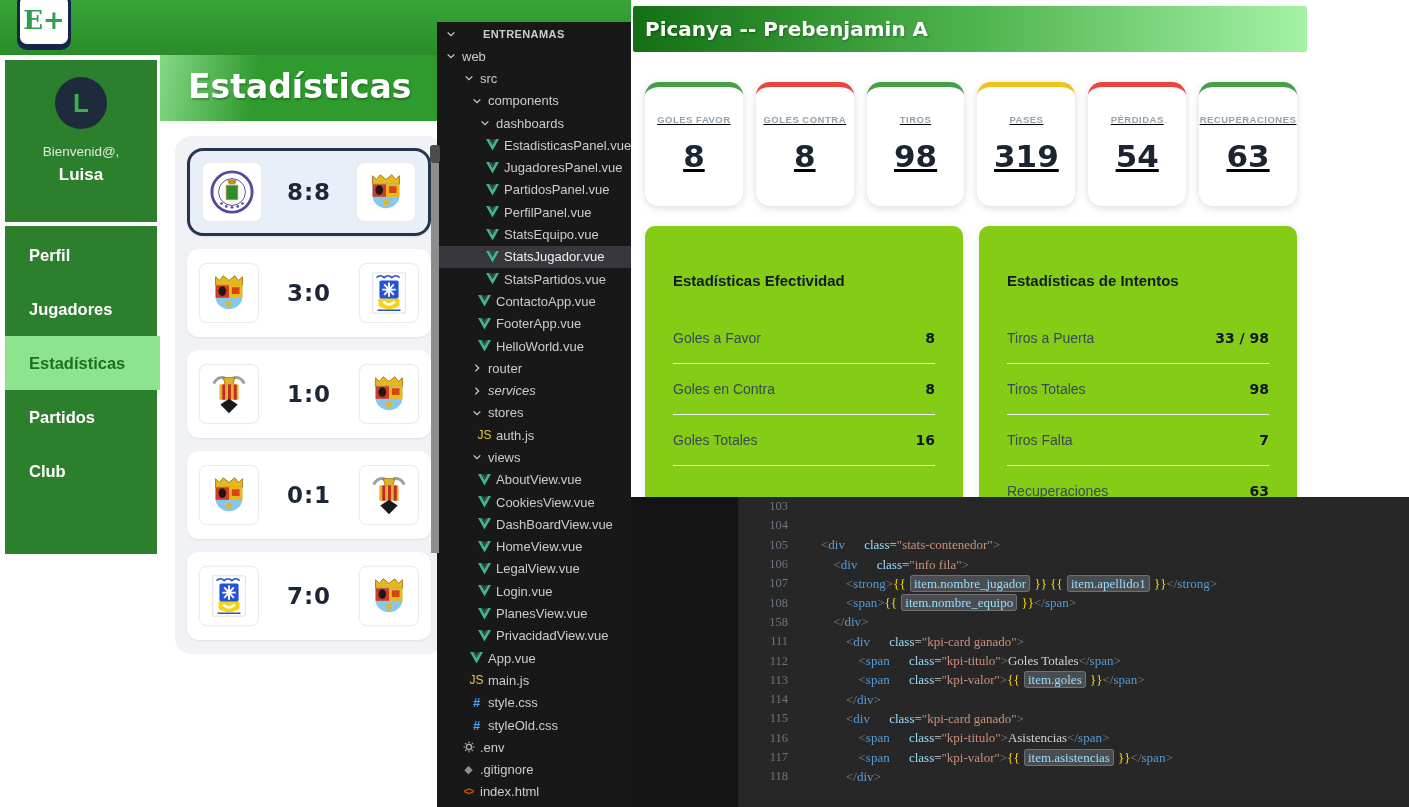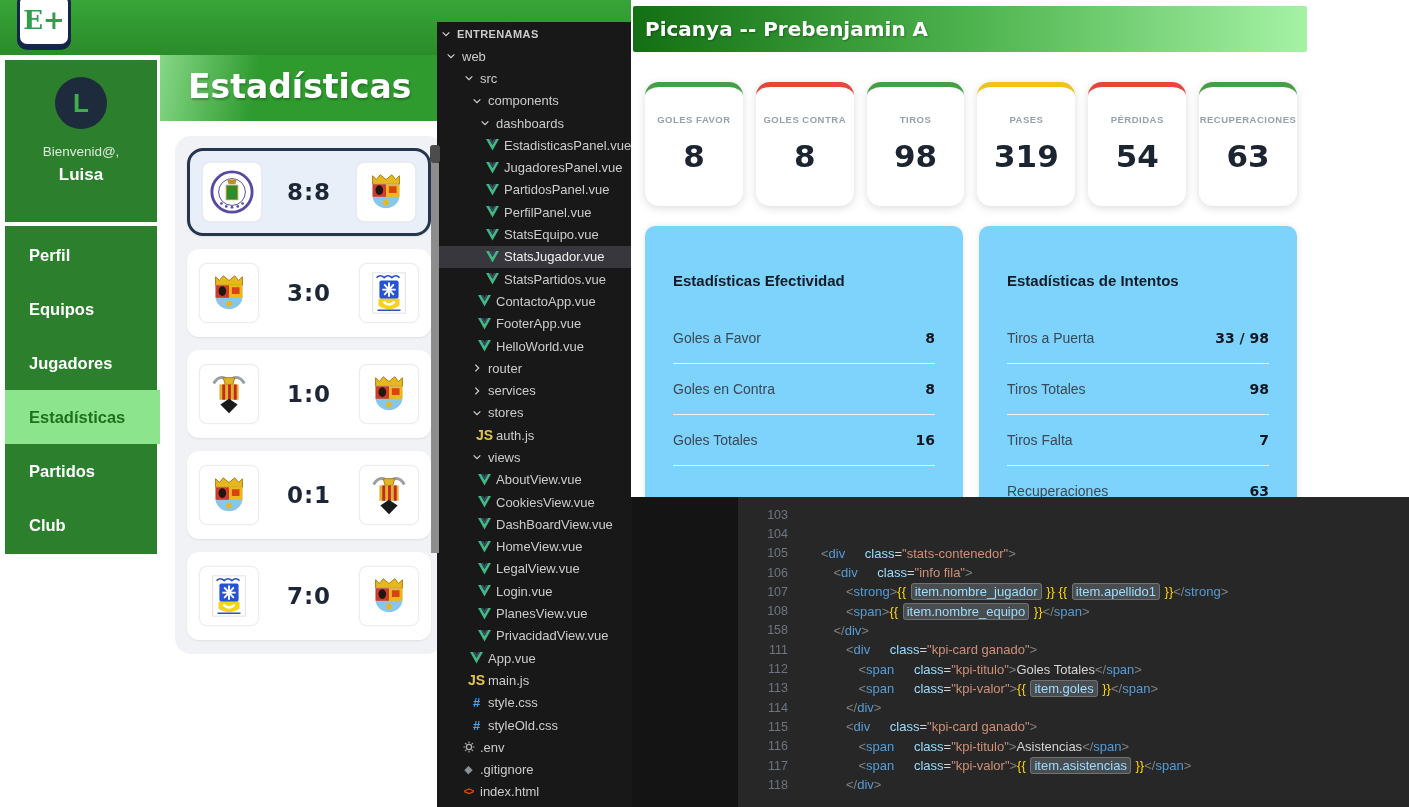--- a/index.html
+++ b/index.html
@@ -41,56 +41,56 @@
          display:flex;align-items:center;justify-content:center;box-shadow:0 0 2px rgba(0,0,0,.06);}
   .score{font-family:"DejaVu Sans",sans-serif;font-weight:bold;font-size:23px;color:#1d2636;
          letter-spacing:1px;}
   .scroll-cap{position:absolute;left:430px;top:145px;width:10px;height:18px;background:#4c4c4c;
               border-radius:3px;z-index:6;}
   .page-scrollbar{position:absolute;left:431px;top:163px;width:8px;height:390px;background:#8d8d8d;z-index:6;}
 
   
   .explorer{position:absolute;left:437px;top:22px;width:195px;height:785px;background:#181818;
             z-index:5;color:#cccccc;overflow:hidden;}
-  .exp-root{display:flex;align-items:center;height:23px;
-            font-size:11px;font-weight:bold;letter-spacing:.4px;color:#cccccc;}
+  .exp-root{display:flex;align-items:center;height:23px;padding-left:5px;
+            font-size:11px;font-weight:bold;letter-spacing:.4px;color:#cccccc;gap:21px;}
   .tree-row{display:flex;align-items:center;height:22.3px;font-size:13px;color:#cccccc;
             white-space:nowrap;cursor:pointer;box-sizing:border-box;}
   .tree-row.selected{background:#37373d;color:#f0f0f0;}
   .tree-icon{width:17px;display:inline-flex;justify-content:center;align-items:center;flex:none;}
   .tree-label{margin-left:3px;}
-  .ti-js{color:#e3c64b;font-size:14px;font-weight:bold;}
+  .ti-js{color:#e3c64b;font-size:12px;font-weight:normal;}
   .ti-css{color:#42a5f5;font-size:13px;font-weight:bold;}
   .ti-git{color:#8a8f94;font-size:11px;}
   .ti-html{color:#e65100;font-size:10px;font-weight:bold;letter-spacing:-1px;}
 
   
   .page{position:absolute;left:631px;top:0;width:680px;height:497px;background:#fff;z-index:7;overflow:hidden;}
   .page-header{margin:6px 4px 0 2px;height:46px;border-radius:2px;
                background:linear-gradient(90deg,#136f13 0%,#4db34d 50%,#a5f2a5 100%);}
   .page-header span{display:inline-block;padding-left:12px;line-height:46px;
                font-family:"DejaVu Sans",sans-serif;font-size:20px;font-weight:bold;color:#fff;
                text-shadow:1px 1px 2px rgba(0,0,0,.3);}
-  .cards-row{margin:30px 14px 0;display:flex;gap:13px;height:124px;}
+  .cards-row{margin:30px 14px 0;display:flex;gap:13px;height:124px;text-decoration:underline;}
   .stat-card{flex:1;background:#fff;border-radius:14px;box-shadow:0 2px 8px rgba(0,0,0,.14);
              border-top:5px solid #4caf50;text-align:center;box-sizing:border-box;}
   .stat-label{margin-top:27px;font-size:9.5px;font-weight:bold;color:#94a1ab;letter-spacing:.5px;}
   .stat-value{margin-top:13px;font-family:"DejaVu Sans",sans-serif;font-size:31px;font-weight:bold;color:#1b2430;}
   .tables-row{margin:20px 14px 0;display:flex;gap:16px;align-items:flex-start;}
-  .table-card{flex:1;background:#7dd3fc;border-radius:10px;box-shadow:0 0 6px rgba(0,0,0,.09);
+  .table-card{flex:1;background:#84cc16;border-radius:10px;box-shadow:0 0 6px rgba(0,0,0,.09);
               padding:26px 28px;min-height:310px;}
   .table-title{font-size:15px;font-weight:bold;color:#121c26;margin:20px 0 24px;}
   .trow{display:flex;justify-content:space-between;align-items:center;padding:17px 0;
         border-bottom:1px solid #eef1f3;font-size:14px;color:#3a4954;}
   .trow .tval{font-family:"DejaVu Sans",sans-serif;font-weight:bold;color:#0e1620;font-size:14px;}
 
   
   .editor{position:absolute;left:632px;top:497px;width:777px;height:310px;background:#141414;z-index:5;}
   .code-panel{position:absolute;left:106px;top:0;right:0;bottom:0;background:#272727;
-              font-family:Liberation Sans, sans-serif;padding-top:8px;overflow:hidden;}
+              font-family:Liberation Serif, serif;padding-top:0;overflow:hidden;}
   .cl{display:flex;height:19.3px;align-items:center;}
   .ln{width:50px;text-align:right;padding-right:16px;color:#6d7680;font-size:12.5px;flex:none;}
   .lc{white-space:pre;font-size:13px;}
   .t-pb{color:#808080;}.t-tag{color:#569cd6;}.t-attr{color:#9cdcfe;margin-left:16px;}.t-eq{color:#d4d4d4;}
   .t-str{color:#ce9178;}.t-br{color:#ffd700;}.t-txt{color:#d4d4d4;}.t-sp{color:#d4d4d4;}
   .t-var{color:#9cdcfe;background:#4a4d50;border:1px solid #6e7275;border-radius:3px;padding:0 3px;margin:0 1px;}
 </style>
 </head>
 <body>
 
@@ -101,21 +101,20 @@
   </div>
 
   <div class="side-user">
     <div class="avatar">L</div>
     <div class="welcome">Bienvenid@,</div>
     <div class="username">Luisa</div>
   </div>
 
   <div class="side-menu">
       <div class="menu-item">Perfil</div>
-      <div class="menu-item">Equipos</div>
       <div class="menu-item">Jugadores</div>
       <div class="menu-item active">Estadísticas</div>
       <div class="menu-item">Partidos</div>
       <div class="menu-item">Club</div>
     </div>
 
   <div class="stats-header">
     <span>Estadísticas</span>
   </div>
   <div class="stats-body"></div>
@@ -384,21 +383,21 @@
           <span class="tree-label">HelloWorld.vue</span>
         </div>
         <div class="tree-row" style="padding-left: 31px;">
           <span class="tree-icon">
             <svg width="10" height="10" viewBox="0 0 12 12">
               <polyline points="4,2 8,6 4,10" fill="none" stroke="#cfcfcf" stroke-width="1.5"></polyline>
             </svg>
           </span>
           <span class="tree-label">router</span>
         </div>
-        <div class="tree-row" style="padding-left: 31px;">
+        <div class="tree-row" style="padding-left: 31px; font-style: italic;">
           <span class="tree-icon">
             <svg width="10" height="10" viewBox="0 0 12 12">
               <polyline points="4,2 8,6 4,10" fill="none" stroke="#cfcfcf" stroke-width="1.5"></polyline>
             </svg>
           </span>
           <span class="tree-label">services</span>
         </div>
         <div class="tree-row" style="padding-left: 31px;">
           <span class="tree-icon">
             <svg width="10" height="10" viewBox="0 0 12 12">

